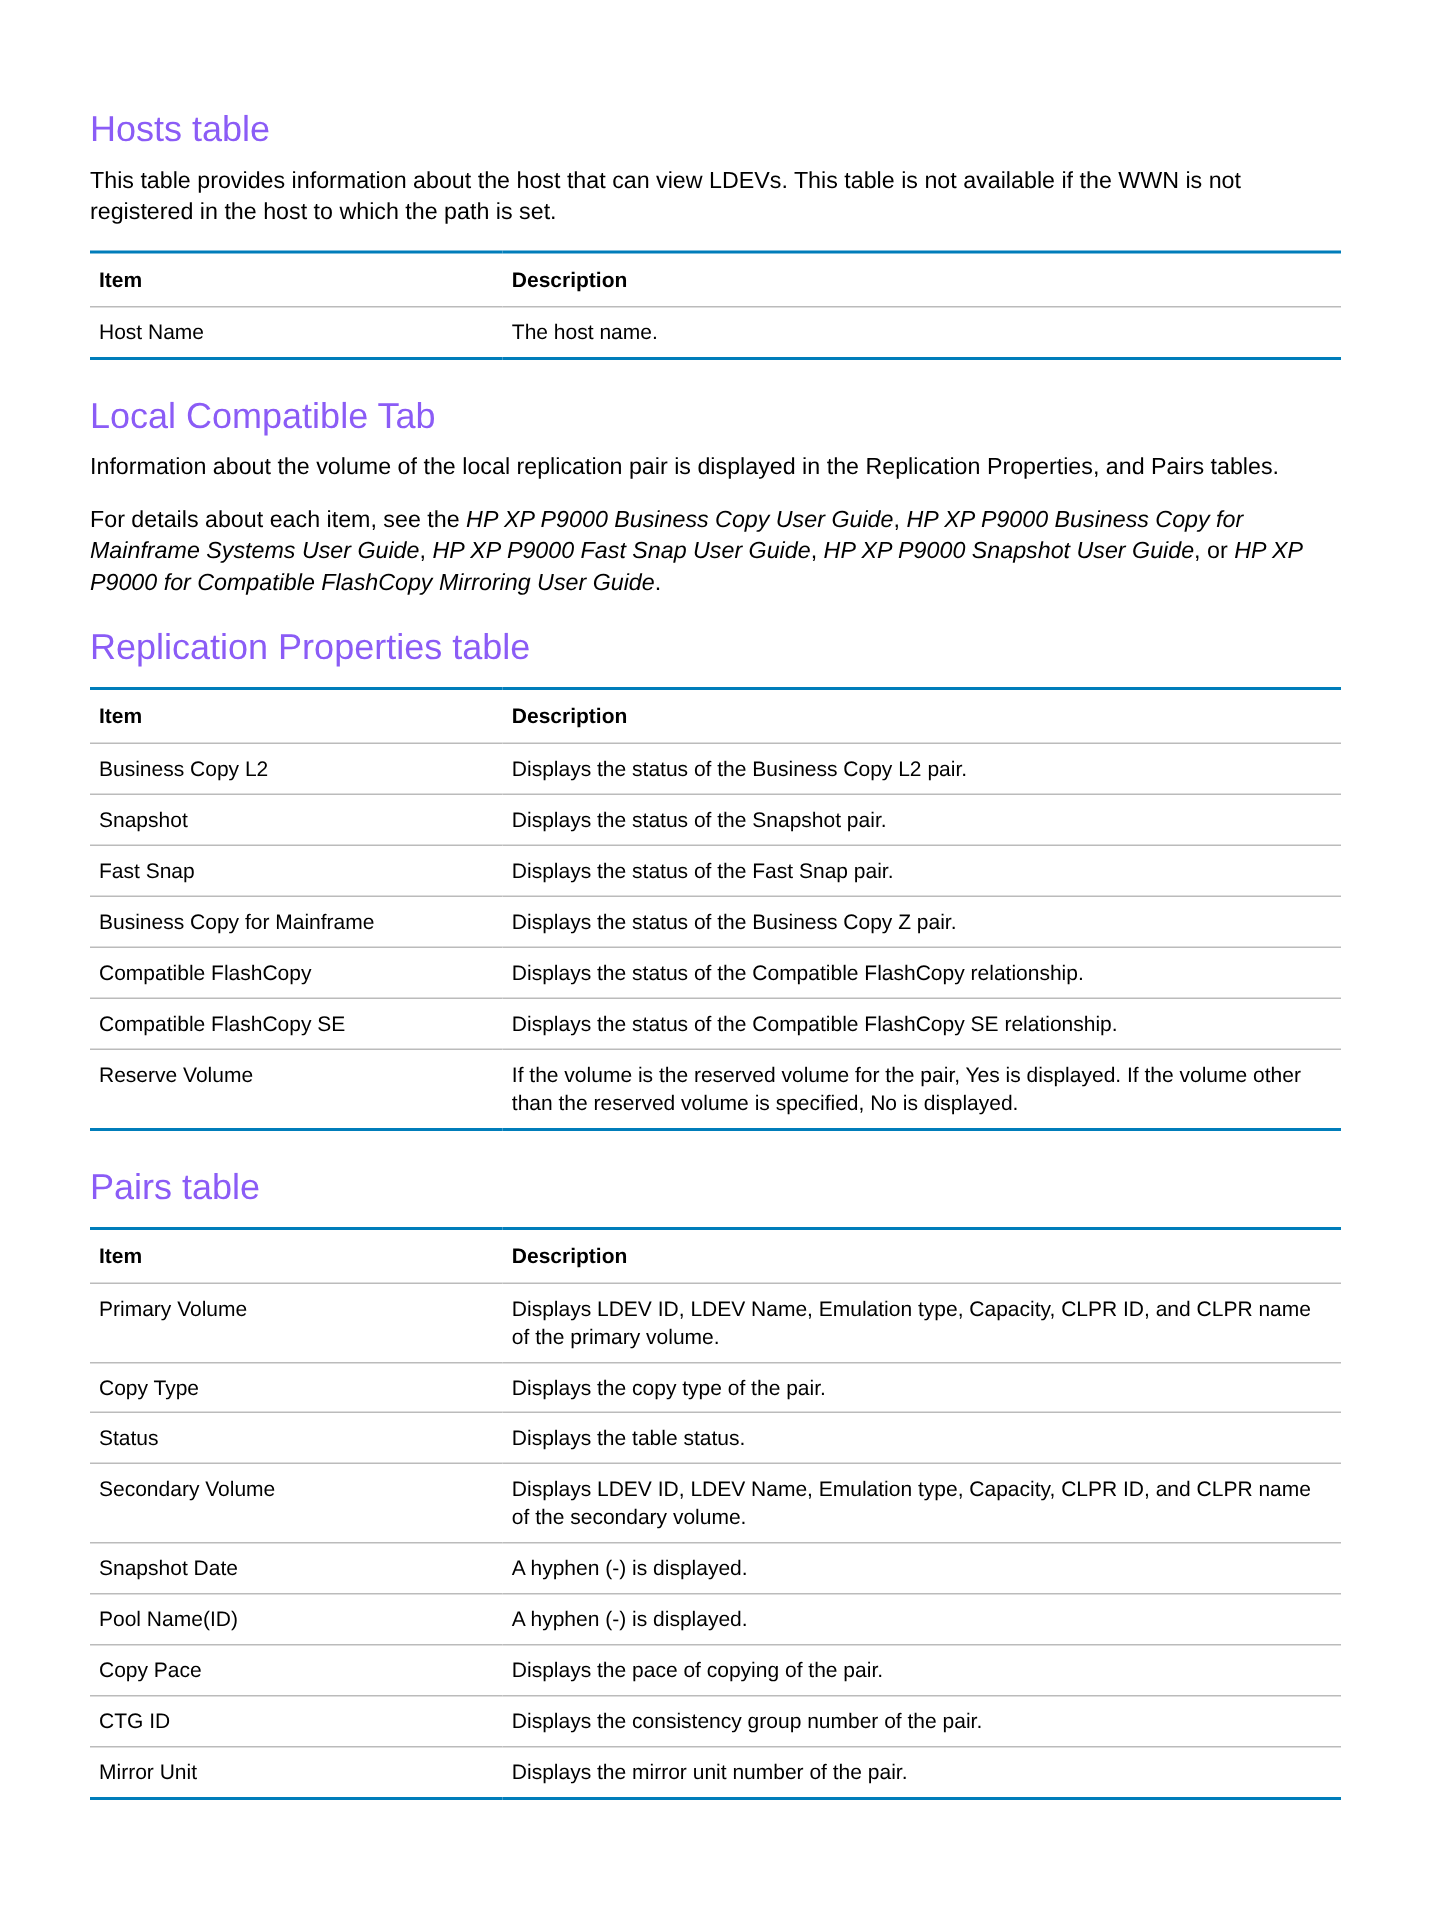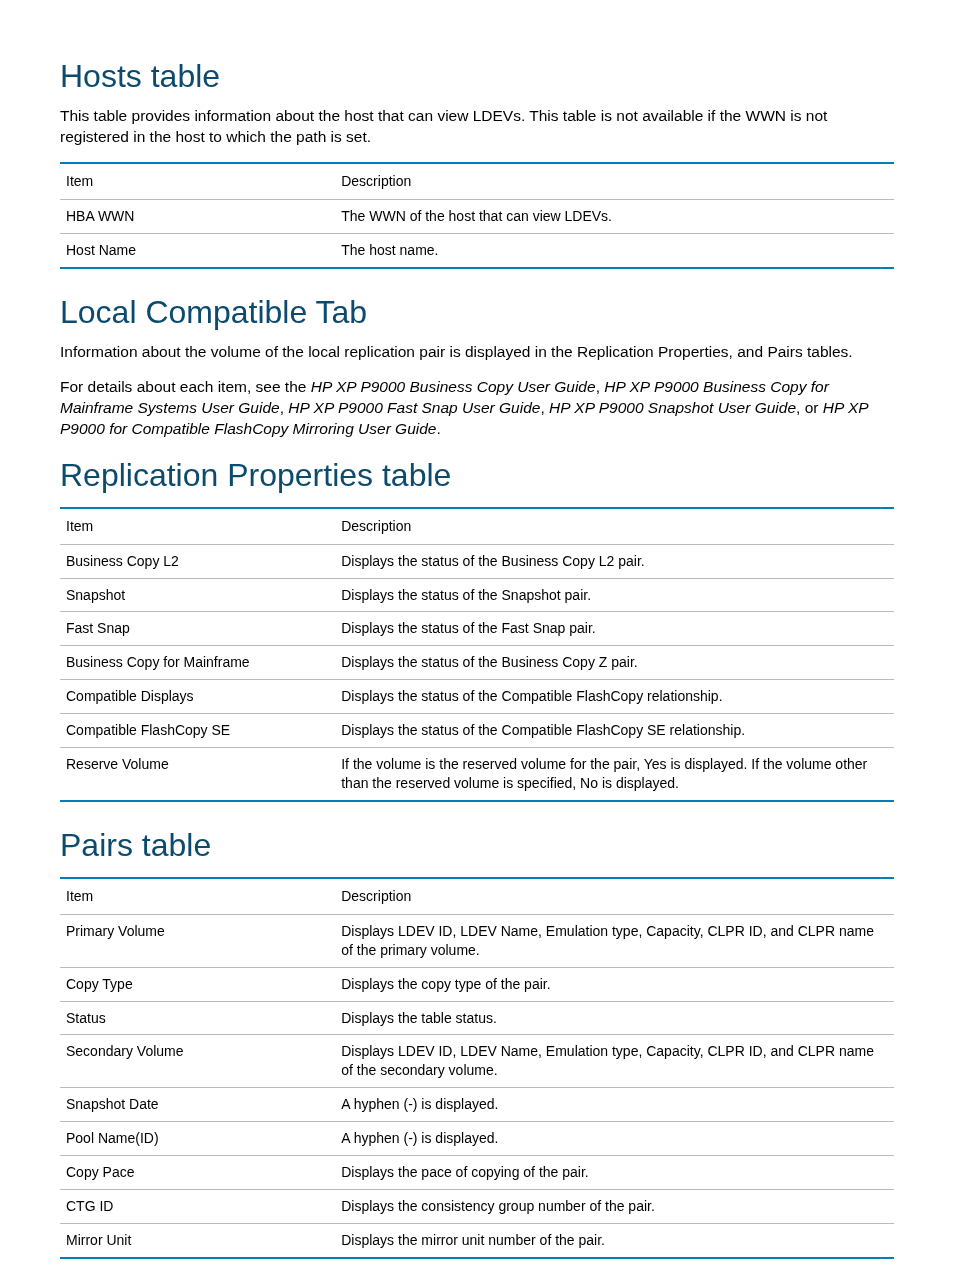--- a/index.html
+++ b/index.html
@@ -8,43 +8,43 @@
     margin: 0;
     padding: 55px 60px 40px 60px;
     box-sizing: border-box;
     color: #000;
     font-size: 15px;
     line-height: 1.35;
   }
   h2 {
     font-family: Arial, Helvetica, sans-serif;
     font-weight: normal;
-    color: #0c4a6e;
-    font-size: 32px;
-    margin: 0 0 8px 0;
+    color: #8b5cf6;
+    font-size: 24px;
+    margin: 16px 0 8px 0;
   }
   p {
     margin: 0 0 14px 0;
     font-size: 15.5px;
   }
   .italic { font-style: italic; }
   table {
     width: 100%;
     border-collapse: collapse;
     margin-top: 10px;
     margin-bottom: 22px;
     font-size: 14px;
   }
   table thead tr {
     border-top: 2px solid #007dba;
     border-bottom: 1px solid #bbb;
   }
   table thead th {
     text-align: left;
-    font-weight: normal;
+    font-weight: bold;
     padding: 8px 6px;
     vertical-align: top;
   }
   table tbody tr {
     border-bottom: 1px solid #bbb;
   }
   table tbody tr:last-child {
     border-bottom: 2px solid #007dba;
   }
   table tbody td {
@@ -65,24 +65,20 @@
       <h2>Hosts table</h2>
       <p><span>This table provides information about the host that can view LDEVs. This table is not available if the WWN is not registered in the host to which the path is set.</span></p>
       <table>
         <thead>
           <tr>
             <th>Item</th>
             <th>Description</th>
           </tr>
         </thead>
         <tbody>
-          <tr>
-            <td>HBA WWN</td>
-            <td>The WWN of the host that can view LDEVs.</td>
-          </tr>
           <tr>
             <td>Host Name</td>
             <td>The host name.</td>
           </tr>
         </tbody>
       </table>
     </div>
     <div class="section">
       <h2>Local Compatible Tab</h2>
       <p><span>Information about the volume of the local replication pair is displayed in the Replication Properties, and Pairs tables.</span></p>
@@ -108,21 +104,21 @@
           </tr>
           <tr>
             <td>Fast Snap</td>
             <td>Displays the status of the Fast Snap pair.</td>
           </tr>
           <tr>
             <td>Business Copy for Mainframe</td>
             <td>Displays the status of the Business Copy Z pair.</td>
           </tr>
           <tr>
-            <td>Compatible Displays</td>
+            <td>Compatible FlashCopy</td>
             <td>Displays the status of the Compatible FlashCopy relationship.</td>
           </tr>
           <tr>
             <td>Compatible FlashCopy SE</td>
             <td>Displays the status of the Compatible FlashCopy SE relationship.</td>
           </tr>
           <tr>
             <td>Reserve Volume</td>
             <td>If the volume is the reserved volume for the pair, Yes is displayed. If the volume other than the reserved volume is specified, No is displayed.</td>
           </tr>

